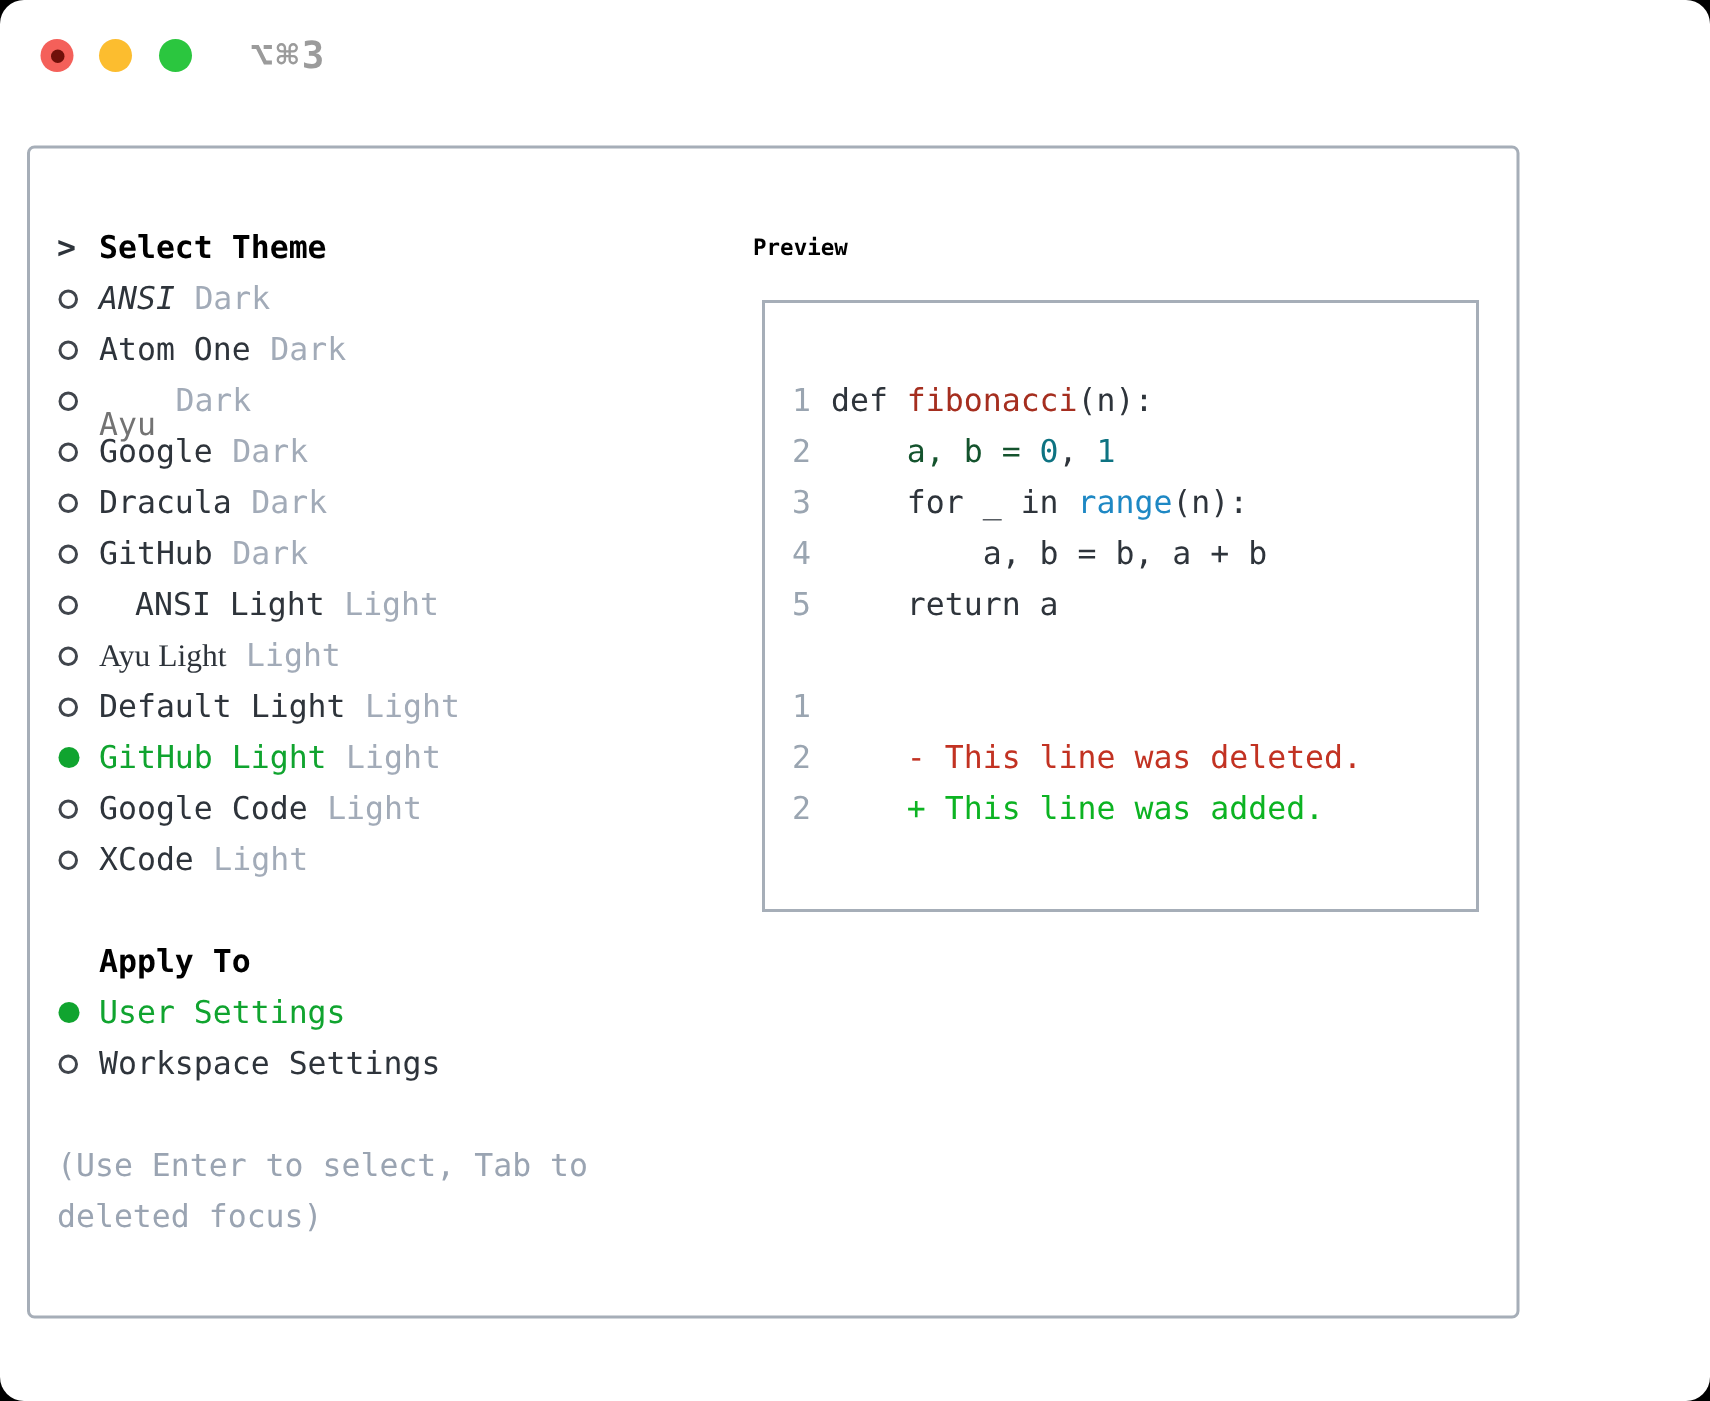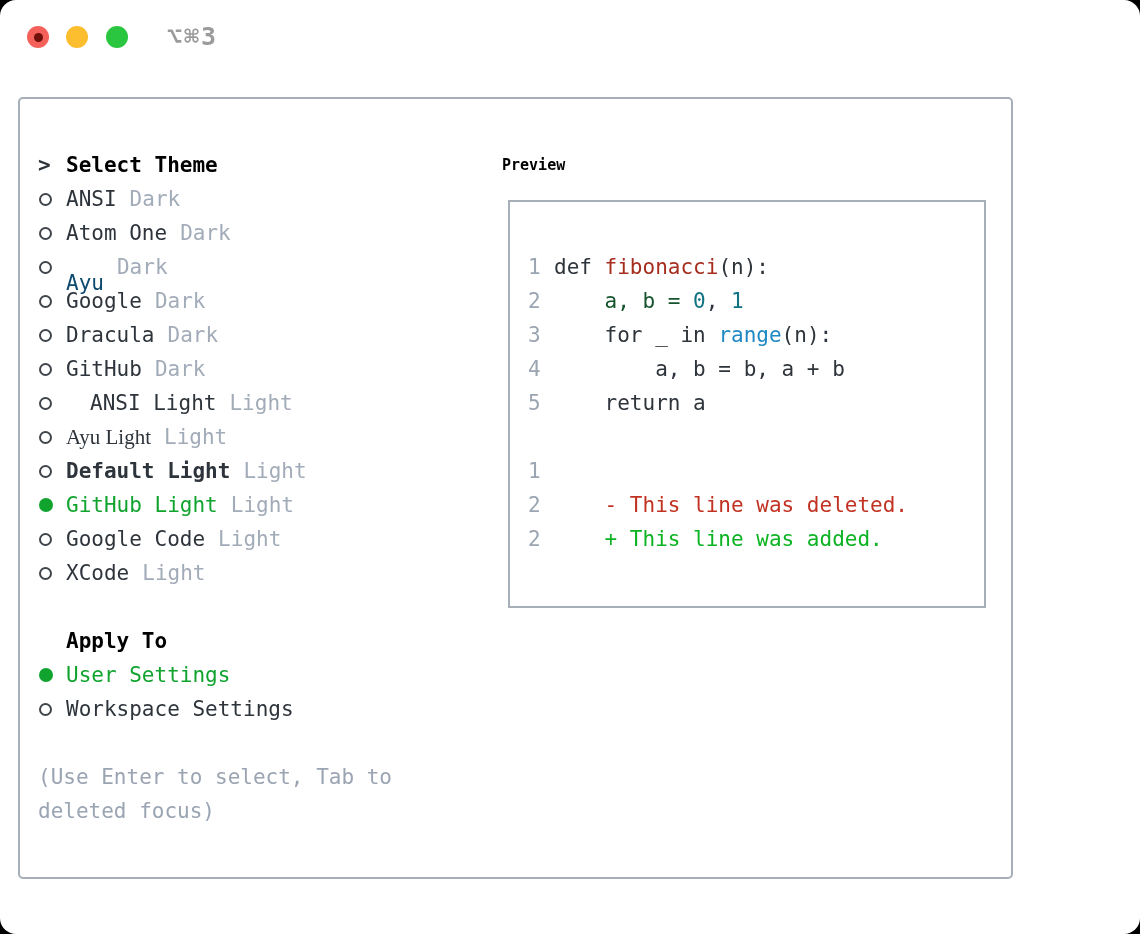--- a/index.html
+++ b/index.html
@@ -67,29 +67,29 @@
 
   <div class="panel">
 
     <div class="col-left">
       <div class="row">
         <span class="marker"><span class="cursor">&gt;</span></span>
         <span class="hdr">Select Theme</span>
       </div>
 
       <div id="theme-list">
-          <div class="row"><span class="marker"><span class="radio"></span></span><span class="opt-name" style="color: rgb(46, 52, 59);">ANSI</span><span class="opt-tag">Dark</span></div>
+          <div class="row"><span class="marker"><span class="radio"></span></span><span class="opt-name" style="color: rgb(46, 52, 59); font-style: italic;">ANSI</span><span class="opt-tag">Dark</span></div>
           <div class="row"><span class="marker"><span class="radio"></span></span><span class="opt-name" style="color: rgb(46, 52, 59);">Atom One</span><span class="opt-tag">Dark</span></div>
-          <div class="row"><span class="marker"><span class="radio"></span></span><span class="opt-name" style="color: #0c4a6e; margin-top: 32px;">Ayu</span><span class="opt-tag">Dark</span></div>
+          <div class="row"><span class="marker"><span class="radio"></span></span><span class="opt-name" style="color: #737373; margin-top: 32px;">Ayu</span><span class="opt-tag">Dark</span></div>
           <div class="row"><span class="marker"><span class="radio"></span></span><span class="opt-name" style="color: rgb(46, 52, 59);">Google</span><span class="opt-tag">Dark</span></div>
           <div class="row"><span class="marker"><span class="radio"></span></span><span class="opt-name" style="color: rgb(46, 52, 59);">Dracula</span><span class="opt-tag">Dark</span></div>
           <div class="row"><span class="marker"><span class="radio"></span></span><span class="opt-name" style="color: rgb(46, 52, 59);">GitHub</span><span class="opt-tag">Dark</span></div>
           <div class="row"><span class="marker"><span class="radio"></span></span><span class="opt-name" style="color: rgb(46, 52, 59); margin-left: 24px;">ANSI Light</span><span class="opt-tag">Light</span></div>
           <div class="row"><span class="marker"><span class="radio"></span></span><span class="opt-name" style="color: rgb(46, 52, 59); font-family: Liberation Serif, serif;">Ayu Light</span><span class="opt-tag">Light</span></div>
-          <div class="row"><span class="marker"><span class="radio"></span></span><span class="opt-name" style="color: rgb(46, 52, 59); font-weight: bold;">Default Light</span><span class="opt-tag">Light</span></div>
+          <div class="row"><span class="marker"><span class="radio"></span></span><span class="opt-name" style="color: rgb(46, 52, 59);">Default Light</span><span class="opt-tag">Light</span></div>
           <div class="row"><span class="marker"><span class="radio filled"></span></span><span class="opt-name" style="color: rgb(16, 164, 47);">GitHub Light</span><span class="opt-tag">Light</span></div>
           <div class="row"><span class="marker"><span class="radio"></span></span><span class="opt-name" style="color: rgb(46, 52, 59);">Google Code</span><span class="opt-tag">Light</span></div>
           <div class="row"><span class="marker"><span class="radio"></span></span><span class="opt-name" style="color: rgb(46, 52, 59);">XCode</span><span class="opt-tag">Light</span></div>
         </div>
 
       <div class="spacer"></div>
 
       <div class="row">
         <span class="marker"></span>
         <span class="hdr">Apply To</span>

